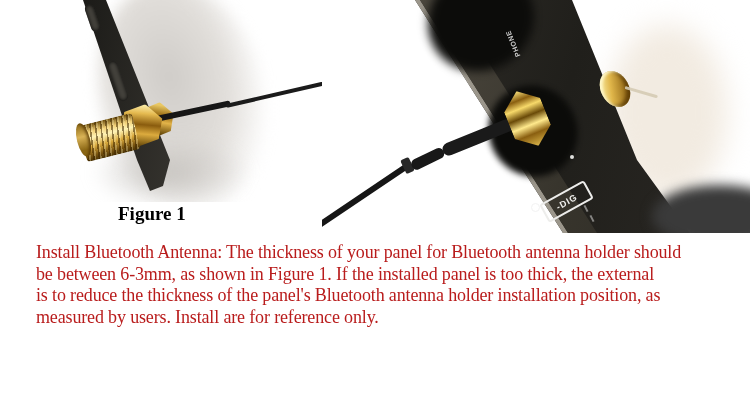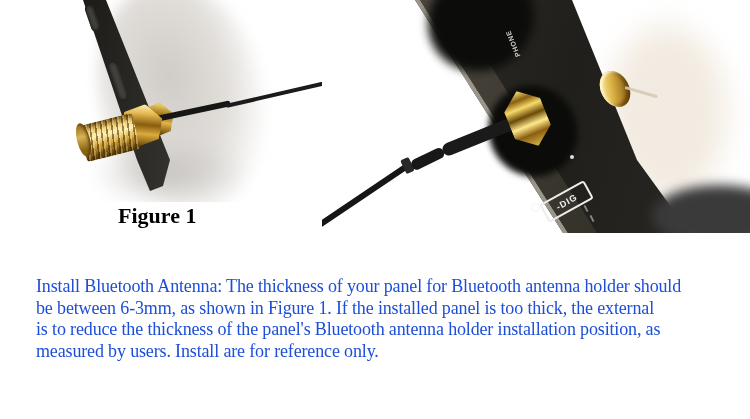--- a/index.html
+++ b/index.html
@@ -81,24 +81,24 @@
   .p2-logomark{left:209px;top:203px;width:7px;height:7px;border:1.5px solid rgba(240,240,240,.85);
     border-radius:50%;}
   .p2-tinymark{width:2px;height:7px;background:rgba(255,255,255,.45);transform:rotate(-27deg);}
   .p2-tiny1{left:263px;top:205px;}
   .p2-tiny2{left:269px;top:215px;}
   .p2-blob{left:330px;top:185px;width:135px;height:62px;border-radius:50%;background:#3a3a3a;
     filter:blur(6px);}
 
   
   .caption{font-weight:bold;color:#000;white-space:nowrap;}
-  .cap1{left:118px;top:203px;font-size:22px;}
+  .cap1{left:118px;top:203px;font-size:19px;}
   .cap2{left:538px;top:230px;font-size:21px;}
-  .para{left:36px;top:276px;width:706px;font-size:18px;line-height:21.7px;
-    letter-spacing:-0.15px;color:#1d4ed8;}
+  .para{left:36px;top:242px;width:706px;font-size:18px;line-height:21.7px;
+    letter-spacing:-0.15px;color:#b91c1c;}
   .para .pline{white-space:nowrap;}
 </style>
 </head>
 <body>
 
 <div class="stage">
 
   <div class="abs photo1">
     <div class="abs p1-shadow-a"></div>
     <div class="abs p1-shadow-b"></div>

